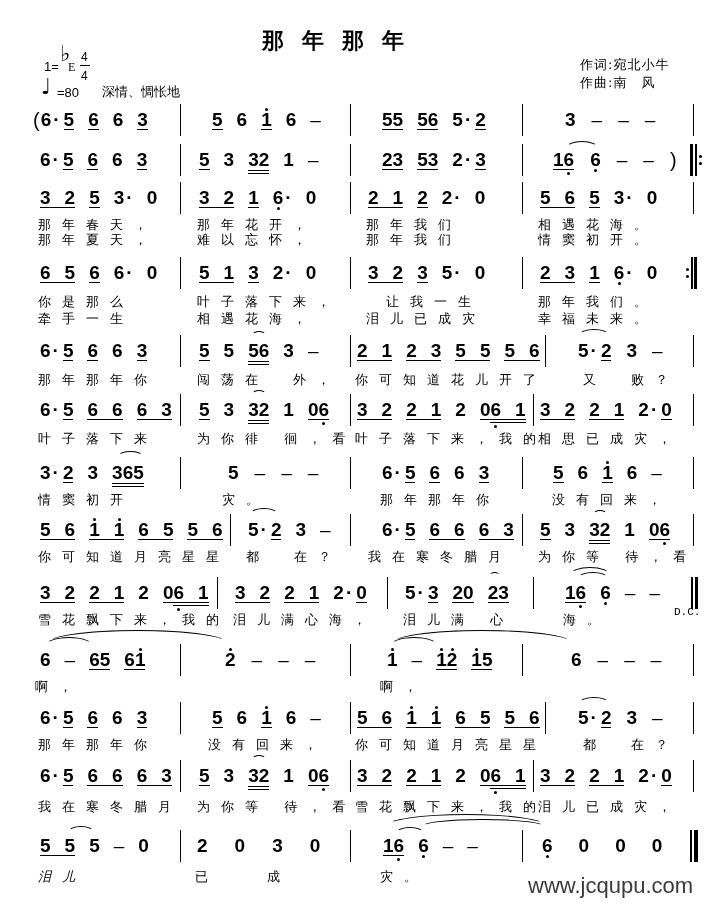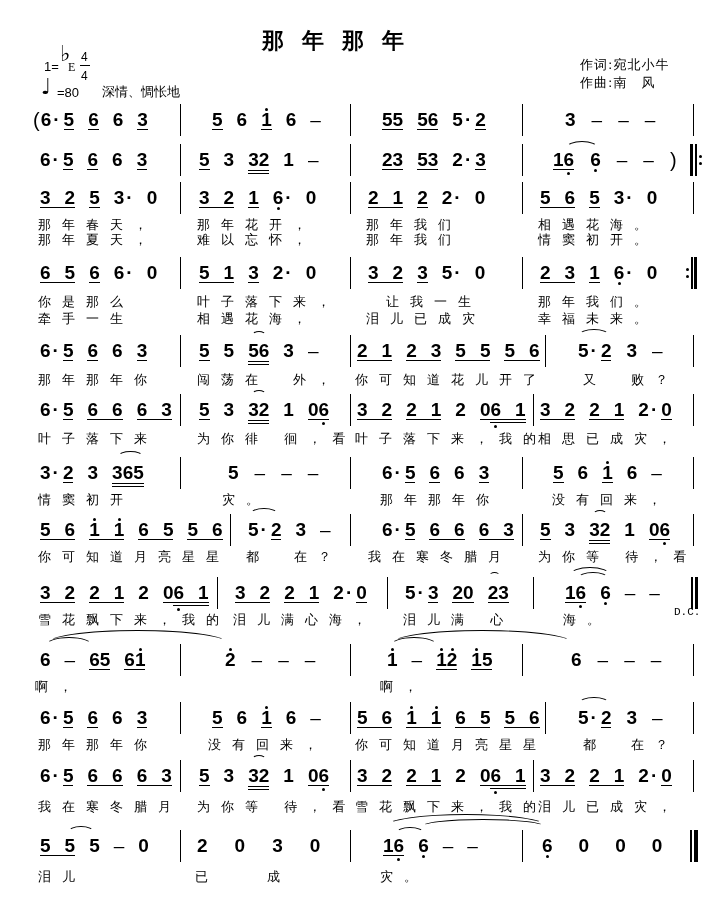--- a/index.html
+++ b/index.html
@@ -839,21 +839,21 @@
         <div class="measure" style="left: 40px;">
           <span class="grp u1">
             <span class="note">5</span>
             <span class="note">5</span>
           </span>
           <span class="note">5</span>
           <span class="note dash">–</span>
           <span class="note">0</span>
         </div>
         <div class="bar" style="left: 180px;"></div>
-        <div class="lyric" style="left: 38px; top: 32px;">泪儿</div>
+        <div class="lyric" style="left: 38px; top: 32px; font-style: italic;">泪儿</div>
         <div class="measure" style="left: 197px; --gap: 27px;">
           <span class="note">2</span>
           <span class="note">0</span>
           <span class="note">3</span>
           <span class="note">0</span>
         </div>
         <div class="bar" style="left: 350px;"></div>
         <div class="lyric" style="left: 195px; top: 32px;">已　　成</div>
         <div class="measure" style="left: 383px;">
           <span class="grp u1 tight">
@@ -893,13 +893,14 @@
       <div class="slur" style="left: 390px; top: 637px; width: 48px; height: 18px;"></div>
       <div class="slur" style="left: 579px; top: 697px; width: 30px; height: 12px;"></div>
       <div class="slur" style="left: 252px; top: 755px; width: 14px; height: 8px;"></div>
       <div class="slur" style="left: 68px; top: 826px; width: 26px; height: 12px;"></div>
       <div class="slur" style="left: 396px; top: 827px; width: 28px; height: 12px;"></div>
       <div class="slur" style="left: 386px; top: 814px; width: 160px; height: 24px;"></div>
       <div class="slur" style="left: 420px; top: 819px; width: 126px; height: 16px;"></div>
     </div>
 
   <div class="dc-mark">D.C.</div>
+  <div class="watermark">www.jcqupu.com</div>
 </div>
 
 </body></html>

